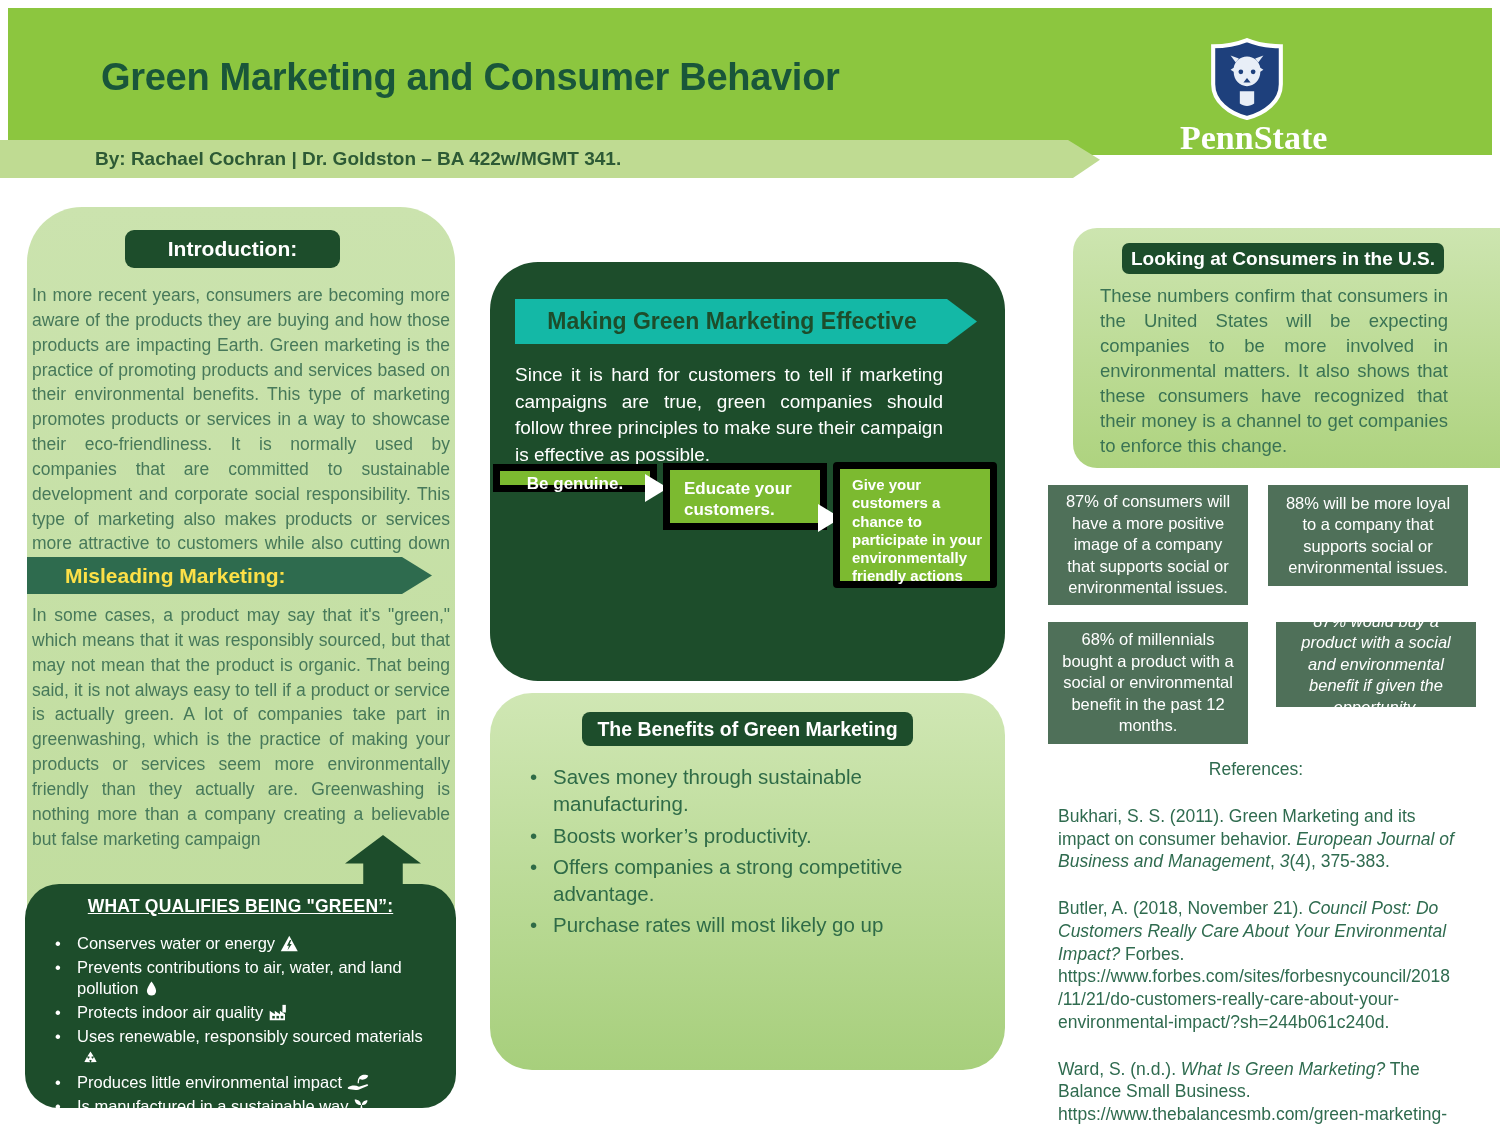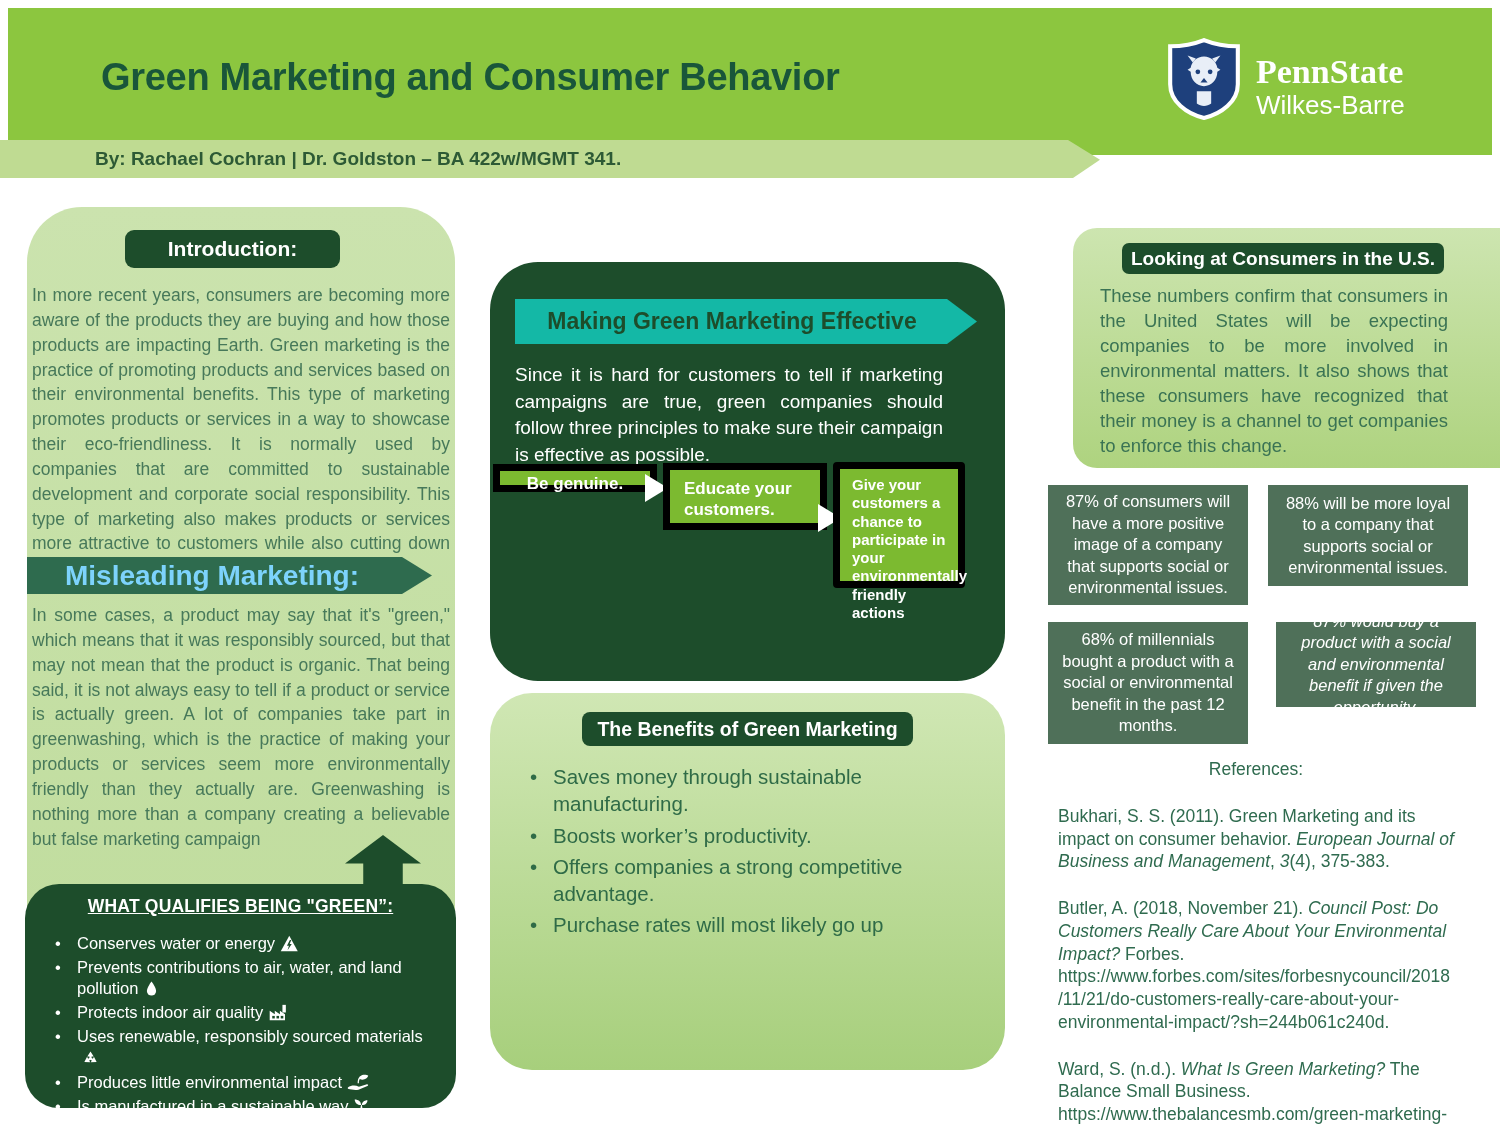--- a/index.html
+++ b/index.html
@@ -8,37 +8,37 @@
     font-family:"Liberation Sans",sans-serif;margin:0 auto;overflow:hidden;
   }
   
   .header-band{position:absolute;left:8px;top:8px;width:1484px;height:147px;background:#8CC63F;}
   .poster-title{position:absolute;left:93px;top:48px;font-size:38px;font-weight:bold;color:#19563A;letter-spacing:-0.3px;}
   .byline-strip{
     position:absolute;left:0;top:140px;width:1100px;height:38px;background:#BFDB92;
     clip-path:polygon(0 0,calc(100% - 32px) 0,100% 52%,calc(100% - 27px) 100%,0 100%);
   }
   .byline-text{position:absolute;left:95px;top:0;line-height:38px;font-size:19px;font-weight:bold;color:#2D5A35;}
-  .logo{position:absolute;left:1158px;top:30px;display:flex;align-items:flex-end;}
+  .logo{position:absolute;left:1158px;top:30px;display:flex;align-items:center;flex-direction:column;}
   .logo-shield{width:76px;height:82px;flex:0 0 auto;}
   .logo-words{margin-left:14px;color:#ffffff;}
   .logo-name{font-family:"Liberation Serif",serif;font-weight:bold;font-size:34px;line-height:36px;}
   .logo-campus{font-size:26px;font-weight:400;line-height:30px;}
   
   .dark-banner{background:#1D4D2B;color:#fff;font-weight:bold;text-align:center;}
   .justify{text-align:justify;}
   
   .left-panel{position:absolute;left:27px;top:207px;width:428px;height:850px;border-radius:55px;
     background:linear-gradient(180deg,#CBE3AE 0%,#BFDC9C 100%);}
   .intro-banner{position:absolute;left:98px;top:23px;width:215px;height:38px;border-radius:9px;font-size:21px;line-height:38px;}
   .intro-body{position:absolute;left:5px;top:76px;width:418px;font-size:17.5px;line-height:1.42;color:#47795A;}
   .misleading-banner{
     position:absolute;left:0;top:350px;width:405px;height:37px;background:#2E6B4E;
     clip-path:polygon(0 0,calc(100% - 30px) 0,100% 50%,calc(100% - 30px) 100%,0 100%);
-    color:#7dd3fc;font-weight:bold;font-size:28px;line-height:37px;padding-left:38px;box-sizing:border-box;
+    color:#fde047;font-weight:bold;font-size:21px;line-height:37px;padding-left:38px;box-sizing:border-box;
   }
   .misleading-body{position:absolute;left:5px;top:396px;width:418px;font-size:17.5px;line-height:1.42;color:#47795A;}
   .up-arrow{position:absolute;left:318px;top:628px;width:76px;height:62px;background:#1D4D2B;
     clip-path:polygon(50% 0,100% 46%,76% 46%,76% 100%,24% 100%,24% 46%,0 46%);}
   .qualifies-box{position:absolute;left:-2px;top:677px;width:431px;height:224px;background:#1D4D2B;border-radius:34px;box-sizing:border-box;padding:12px 16px 0 16px;}
   .qualifies-title{color:#fff;font-weight:bold;font-size:17.5px;text-align:center;text-decoration:underline;letter-spacing:0.2px;}
   .qualifies-list{list-style:none;margin:16px 0 0 0;padding:0 0 0 10px;color:#fff;font-size:16.5px;line-height:1.28;}
   .qualifies-list li{position:relative;padding-left:26px;margin-bottom:3px;}
   .qualifies-list li::before{content:"\2022";position:absolute;left:4px;}
   .qicon{height:17px;width:auto;vertical-align:-3px;margin-left:5px;}
@@ -46,21 +46,21 @@
   .effective-box{position:absolute;left:490px;top:262px;width:515px;height:419px;background:#1D4D2B;border-radius:48px;}
   .effective-banner{
     position:absolute;left:25px;top:37px;width:462px;height:45px;background:#14b8a6;
     clip-path:polygon(0 0,calc(100% - 30px) 0,100% 50%,calc(100% - 30px) 100%,0 100%);
     color:#1D4D2B;font-weight:bold;font-size:23px;line-height:45px;text-align:center;padding-right:28px;box-sizing:border-box;
   }
   .effective-body{position:absolute;left:25px;top:100px;width:428px;color:#ffffff;font-size:19px;line-height:1.4;}
   .step{position:absolute;background:#7CBA30;border:7px solid #000000;color:#fff;font-weight:bold;box-sizing:border-box;}
   .step-1{left:3px;top:202px;width:164px;height:28px;font-size:17px;text-align:center;line-height:26px;}
   .step-2{left:173px;top:201px;width:164px;height:67px;font-size:17px;padding:8px 0 0 14px;line-height:1.25;}
-  .step-3{left:343px;top:200px;width:132px;height:126px;font-size:15px;padding:7px 6px 0 12px;line-height:1.22;border-radius:4px;}
+  .step-3{left:343px;top:200px;width:164px;height:126px;font-size:15px;padding:7px 6px 0 12px;line-height:1.22;border-radius:4px;}
   .step-arrow{position:absolute;width:0;height:0;border-top:14px solid transparent;border-bottom:14px solid transparent;border-left:23px solid #ffffff;}
   .arrow-1{left:155px;top:212px;}
   .arrow-2{left:328px;top:242px;}
   .benefits-panel{position:absolute;left:490px;top:693px;width:515px;height:377px;border-radius:42px;
     background:linear-gradient(180deg,#D0E7B4 0%,#A7CF7C 100%);}
   .benefits-banner{position:absolute;left:92px;top:19px;width:331px;height:34px;border-radius:8px;font-size:19.5px;font-weight:600;line-height:34px;}
   .benefits-list{position:absolute;left:38px;top:70px;width:424px;list-style:none;margin:0;padding:0;
     color:#2F6B47;font-size:20.5px;line-height:1.33;}
   .benefits-list li{position:relative;padding-left:25px;margin-bottom:4px;}
   .benefits-list li::before{content:"\2022";position:absolute;left:2px;}

